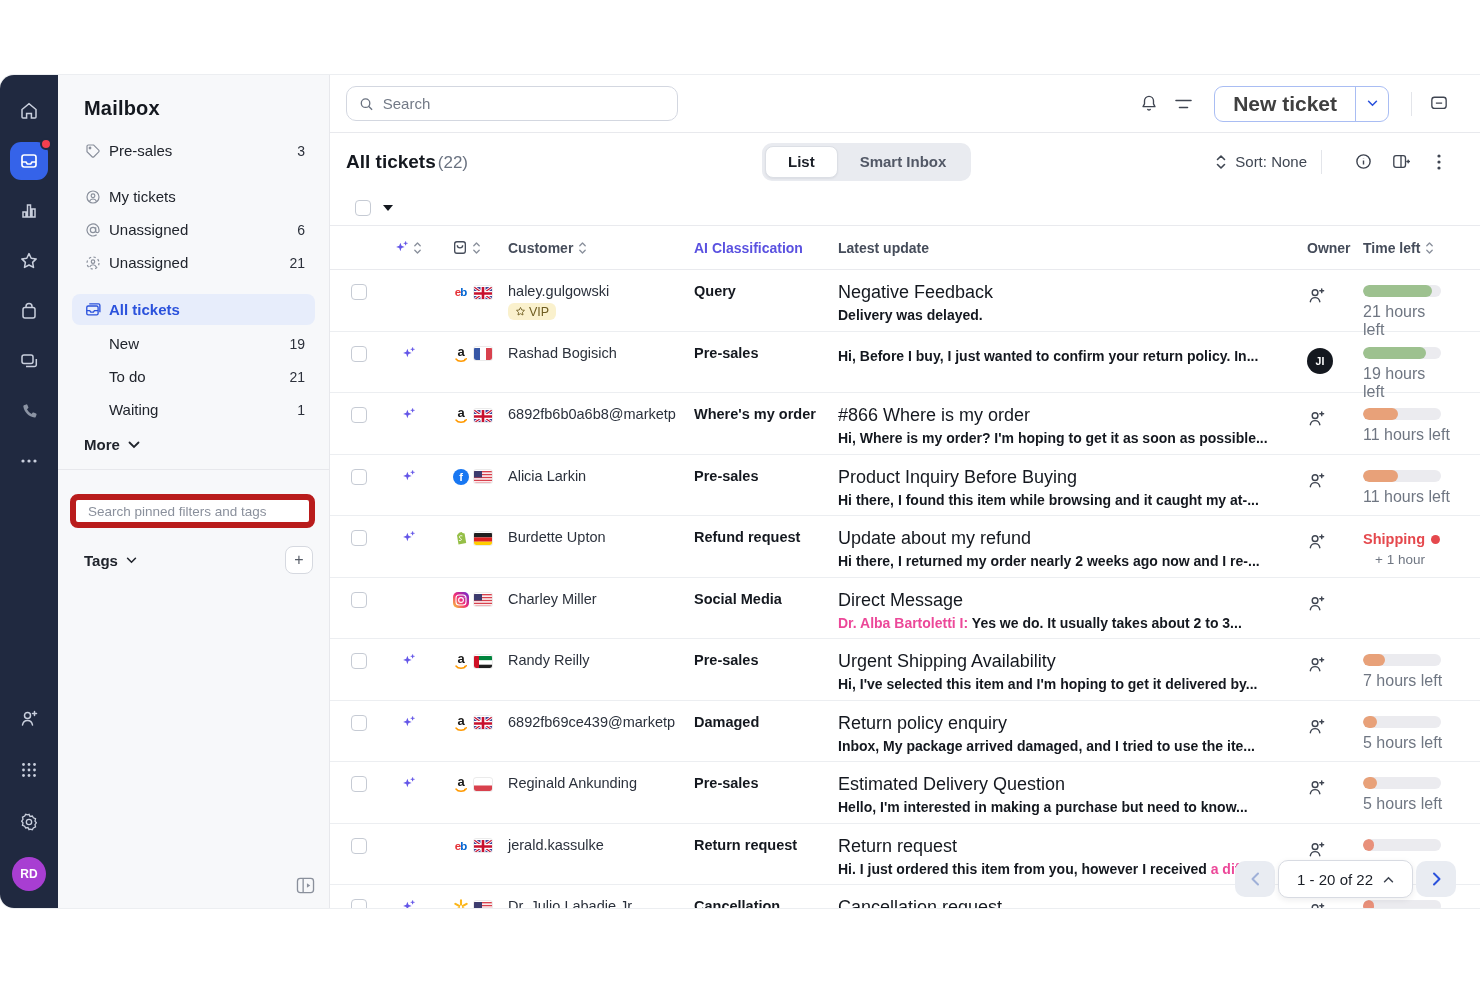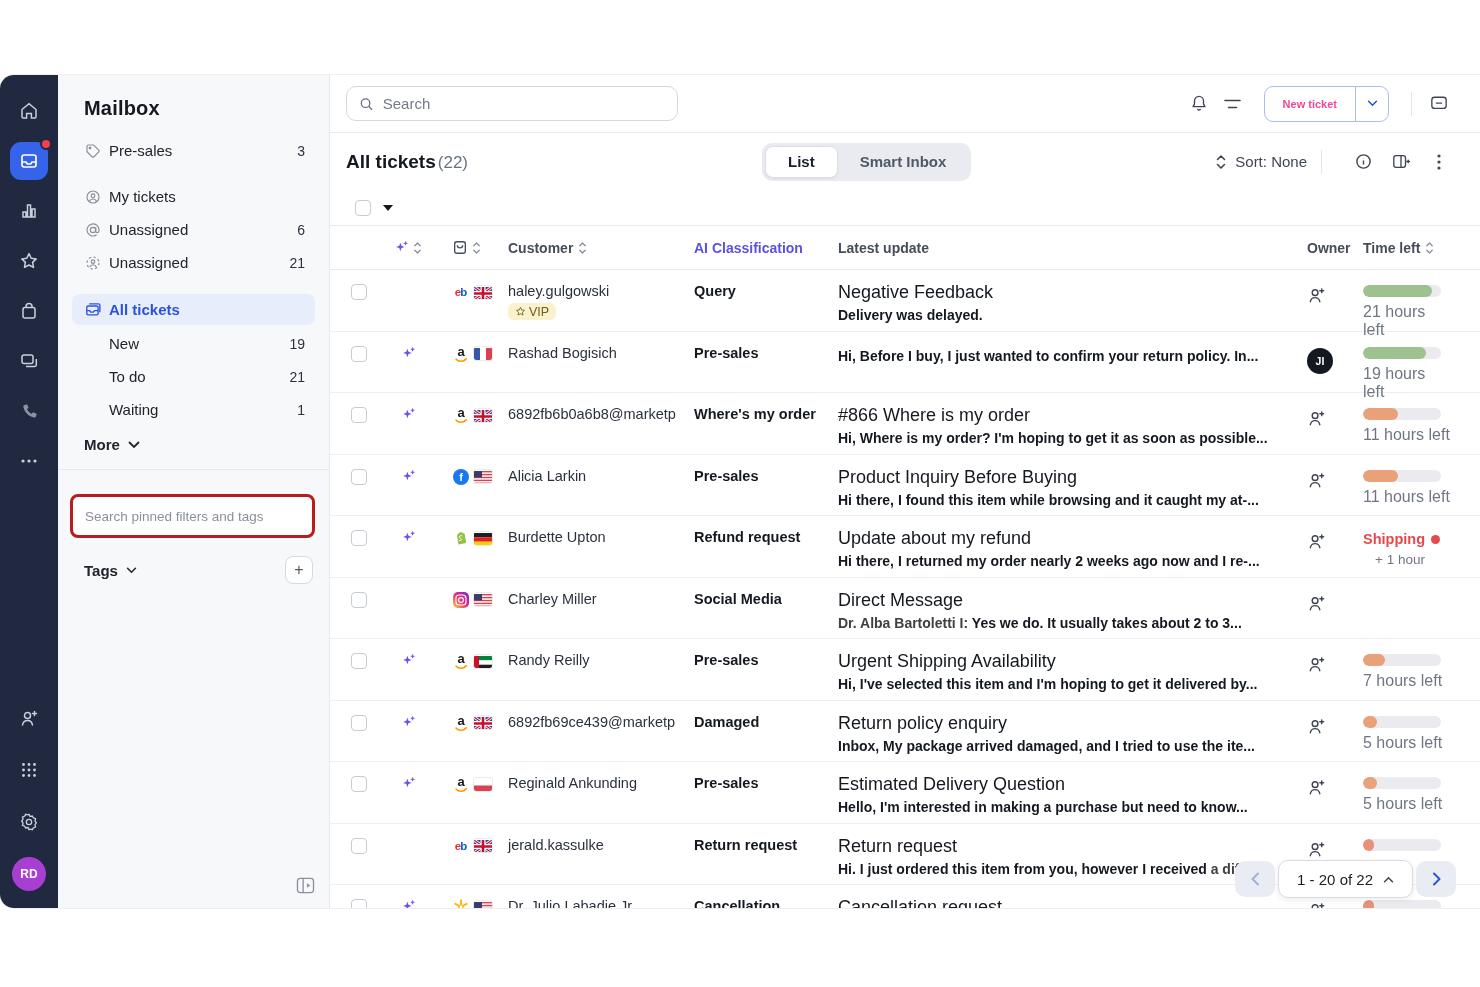--- a/index.html
+++ b/index.html
@@ -24,37 +24,37 @@
   .nav-item .ic { width:18px; margin-right:7px; display:flex; align-items:center; justify-content:center; color:#8a909c; flex:0 0 18px; }
   .nav-item .lbl { flex:1; }
   .nav-item .cnt { color:#2c313b; font-size:14px; }
   .nav-item.sel { background:#e7edfb; border-radius:8px; margin:2px 14px; padding:0 10px 0 12px; height:31px; }
   .nav-item.sel .lbl { color:#2b52dc; font-weight:bold; }
   .nav-item.sel .ic { color:#2b52dc; }
   .nav-item.indent { padding-left:51px; }
   .gap { height:13px; }
   .more-row { display:flex; align-items:center; gap:8px; padding:10px 0 0 26px; font-size:15px; font-weight:bold; color:#20242c; cursor:pointer; }
   .pinned { padding:24px 14px 0 12px; }
-  .pinned input { width:245px; height:44px; border:3px solid #b91c1c; border-radius:8px; background:#fff; padding:0 12px; font-size:13.5px; color:#333; outline:none; font-family:inherit; }
+  .pinned input { width:245px; height:34px; border:6px solid #b91c1c; border-radius:8px; background:#fff; padding:0 12px; font-size:13.5px; color:#333; outline:none; font-family:inherit; }
   .pinned input::placeholder { color:#8a909c; }
   .tags-row { display:flex; align-items:center; padding:18px 16px 0 26px; }
   .tags-row .t { font-size:15px; font-weight:bold; color:#20242c; margin-right:8px; }
   .plus-btn { margin-left:auto; width:28px; height:28px; border:1px solid #d6d9e0; border-radius:8px; background:#fff; color:#555b66; font-size:16px; line-height:26px; text-align:center; cursor:pointer; }
   .collapse { position:absolute; right:14px; bottom:10px; cursor:pointer; }
 
   
   .main { flex:1; display:flex; flex-direction:column; position:relative; background:#fff; min-width:0; }
   .topbar { height:58px; border-bottom:1px solid #e8e9ed; display:flex; align-items:center; padding:0 24px 0 16px; }
   .search { width:332px; height:35px; border:1px solid #d3d7e0; border-radius:10px; display:flex; align-items:center; padding:0 12px; gap:9px; background:#fff; }
   .search input { border:none; outline:none; font-size:15px; color:#333; width:100%; background:transparent; font-family:inherit; }
   .search input::placeholder { color:#737a87; }
   .topbar .spacer { flex:1; }
   .tb-ic { width:34px; height:34px; display:flex; align-items:center; justify-content:center; cursor:pointer; color:#3f4551; }
   .new-ticket { display:flex; height:36px; border:1.5px solid #a9bdf3; border-radius:9px; overflow:hidden; background:#fff; margin:0 12px 0 14px; cursor:pointer; }
-  .new-ticket .lab { padding:0 18px; display:flex; align-items:center; font-size:11px; font-weight:600; color:#ec4899; }
+  .new-ticket .lab { padding:0 18px; display:flex; align-items:center; font-size:21px; font-weight:600; color:#404040; }
   .new-ticket .car { width:33px; display:flex; align-items:center; justify-content:center; border-left:1.5px solid #a9bdf3; color:#2b52dc; }
   .vsep { width:1px; height:24px; background:#e3e5ea; margin:0 10px; }
 
   .toolbar { height:57px; display:flex; align-items:center; padding:0 24px 0 16px; }
   .title-wrap { display:flex; align-items:baseline; width:416px; }
   .title-wrap .t { font-size:19px; font-weight:bold; color:#14181f; }
   .title-wrap .c { font-size:17px; color:#6a7280; margin-left:2px; }
   .toggle { background:#e9ebf0; border-radius:10px; height:38px; display:flex; align-items:center; padding:3px; }
   .toggle .opt { height:32px; display:flex; align-items:center; padding:0 22px; font-size:15px; font-weight:600; color:#525866; border-radius:8px; cursor:pointer; }
   .toggle .opt.on { background:#fff; color:#1b1f27; border:1px solid #dcdfe5; box-shadow:0 1px 2px rgba(20,24,40,.06); }
@@ -83,21 +83,21 @@
   .trow .col-check { align-items:flex-start; padding-top:14px; }
   .trow .col-spark { align-items:flex-start; padding-top:14px; justify-content:center; }
   .trow .col-chan { align-items:flex-start; padding-top:13px; }
   .chan-pair { display:flex; align-items:center; gap:4px; }
   .trow .col-cust { padding-top:13px; font-size:14.5px; color:#2b313c; white-space:nowrap; }
   .vip { display:inline-flex; align-items:center; gap:3px; background:#faf1cd; border-radius:6px; padding:1.5px 7px; font-size:12.5px; color:#6e5c20; margin-top:4px; }
   .trow .col-class { padding-top:13px; font-size:14.5px; font-weight:bold; color:#14181f; white-space:nowrap; }
   .trow .col-upd { padding-top:12px; }
   .u-title { font-size:18px; font-weight:normal; color:#14181f; white-space:nowrap; overflow:hidden; }
   .u-prev { font-size:14px; font-weight:bold; color:#14181f; white-space:nowrap; overflow:hidden; margin-top:4px; }
-  .u-prev .gray { color:#404040; }
+  .u-prev .gray { color:#ec4899; }
   .trow .col-owner { align-items:flex-start; padding-top:16px; }
   .owner-avatar { width:26px; height:26px; border-radius:50%; background:#14181f; color:#fff; font-size:10.5px; font-weight:bold; display:flex; align-items:center; justify-content:center; }
   .trow .col-time { padding-top:15px; }
   .bar { width:78px; height:12px; border-radius:6px; background:#ebebef; overflow:hidden; }
   .bar .fill { height:100%; border-radius:6px; }
   .time-lbl { font-size:16px; color:#6f7682; margin-top:6px; }
   .overdue { font-size:14.5px; font-weight:bold; color:#e5484d; display:flex; align-items:center; gap:6px; }
   .overdue .od { width:9px; height:9px; border-radius:50%; background:#e5484d; }
   .od-sub { font-size:13.5px; color:#6f7682; margin-top:5px; padding-left:12px; }
 

